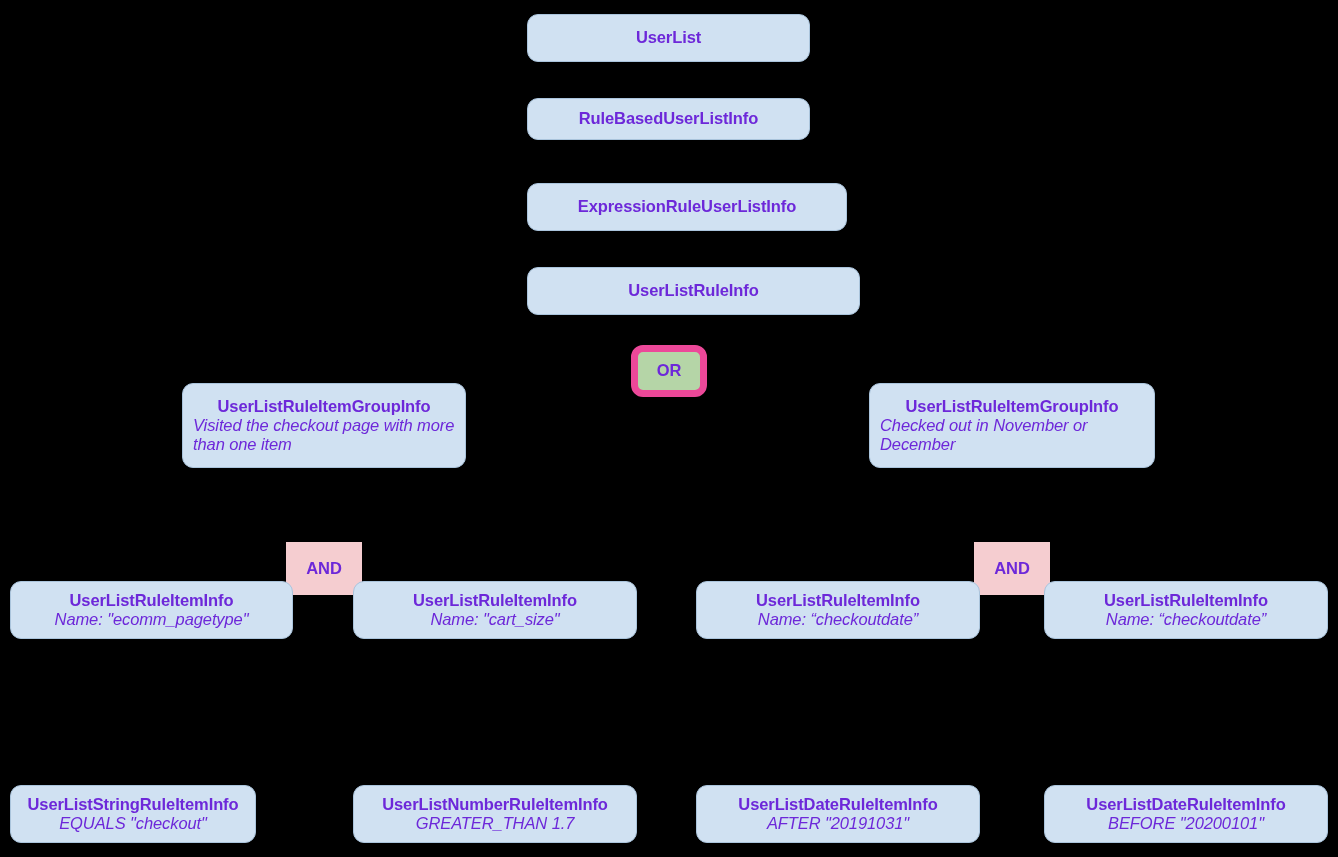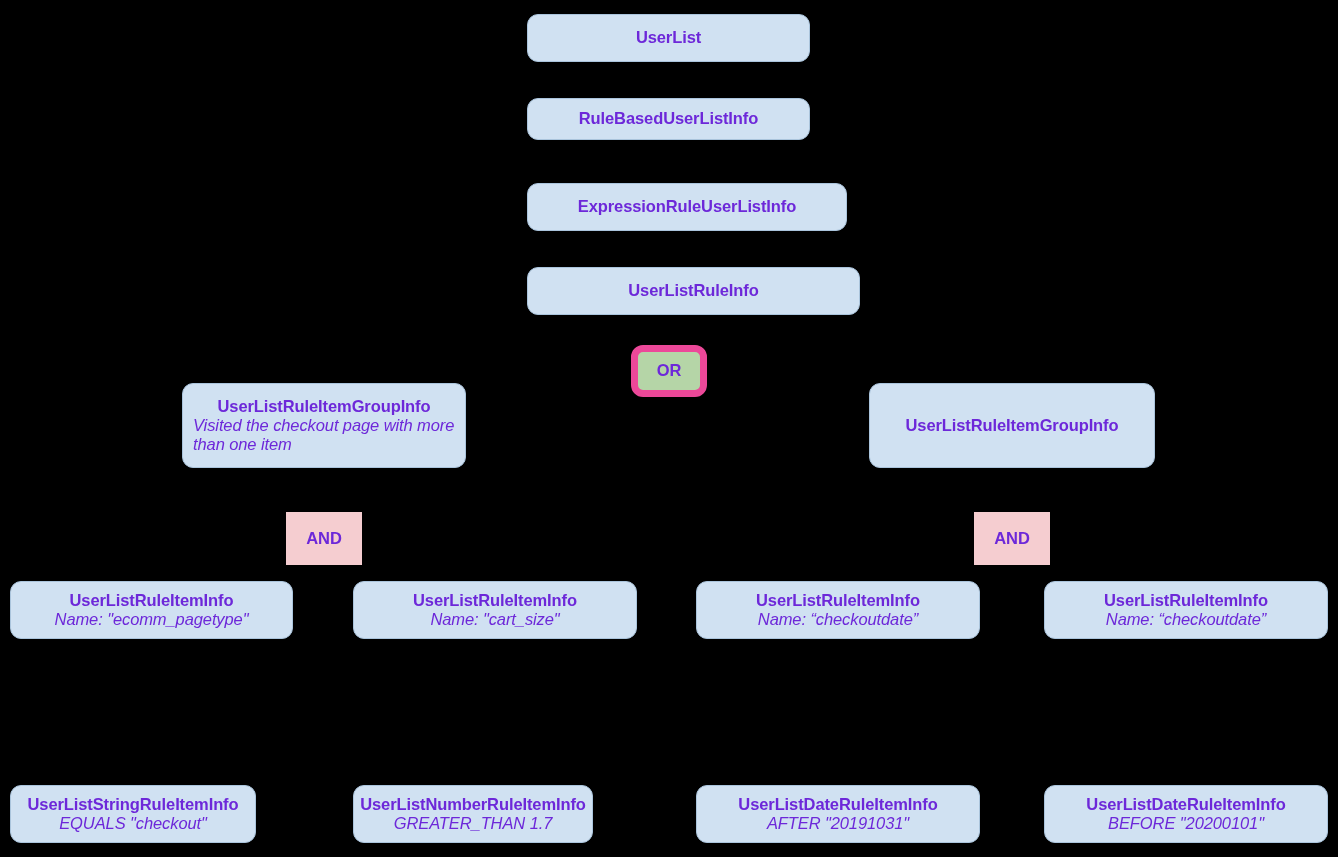--- a/index.html
+++ b/index.html
@@ -46,20 +46,21 @@
   }
   .node.op-or {
     background: #b5d5a7;
     border: 7px solid #ec4899;
     border-radius: 12px;
   }
   .node.op-and {
     background: #f5cdd0;
     border: 1px solid #f5cdd0;
     border-radius: 0;
+    margin-top: 30px;
   }
   .node-title {
     font-weight: bold;
     font-size: 16.5px;
     letter-spacing: -0.1px;
     white-space: nowrap;
   }
   .node-sub {
     font-style: italic;
     font-size: 16.5px;
@@ -124,20 +125,21 @@
       </div>
       <div class="node op-or" style="left: 631px; top: 345px; width: 76px; height: 52px;">
         <div class="op-label">OR</div>
       </div>
       <div class="node klass" style="left: 182px; top: 383px; width: 284px; height: 85px;">
         <div class="node-title">UserListRuleItemGroupInfo</div>
         <div class="node-sub">Visited the checkout page with more than one item</div>
       </div>
       <div class="node klass" style="left: 869px; top: 383px; width: 286px; height: 85px;">
         <div class="node-title">UserListRuleItemGroupInfo</div>
+        <div class="node-sub">Checked out in November or December</div>
       </div>
       <div class="node op-and" style="left: 286px; top: 512px; width: 76px; height: 53px;">
         <div class="op-label">AND</div>
       </div>
       <div class="node op-and" style="left: 974px; top: 512px; width: 76px; height: 53px;">
         <div class="op-label">AND</div>
       </div>
       <div class="node klass" style="left: 10px; top: 581px; width: 283px; height: 58px;">
         <div class="node-title">UserListRuleItemInfo</div>
         <div class="node-sub">Name: "ecomm_pagetype"</div>
@@ -151,21 +153,21 @@
         <div class="node-sub">Name: “checkoutdate”</div>
       </div>
       <div class="node klass" style="left: 1044px; top: 581px; width: 284px; height: 58px;">
         <div class="node-title">UserListRuleItemInfo</div>
         <div class="node-sub">Name: “checkoutdate”</div>
       </div>
       <div class="node klass" style="left: 10px; top: 785px; width: 246px; height: 58px;">
         <div class="node-title">UserListStringRuleItemInfo</div>
         <div class="node-sub">EQUALS "checkout"</div>
       </div>
-      <div class="node klass" style="left: 353px; top: 785px; width: 240px; height: 58px;">
+      <div class="node klass" style="left: 353px; top: 785px; width: 284px; height: 58px;">
         <div class="node-title">UserListNumberRuleItemInfo</div>
         <div class="node-sub">GREATER_THAN 1.7</div>
       </div>
       <div class="node klass" style="left: 696px; top: 785px; width: 284px; height: 58px;">
         <div class="node-title">UserListDateRuleItemInfo</div>
         <div class="node-sub">AFTER "20191031"</div>
       </div>
       <div class="node klass" style="left: 1044px; top: 785px; width: 284px; height: 58px;">
         <div class="node-title">UserListDateRuleItemInfo</div>
         <div class="node-sub">BEFORE "20200101"</div>

